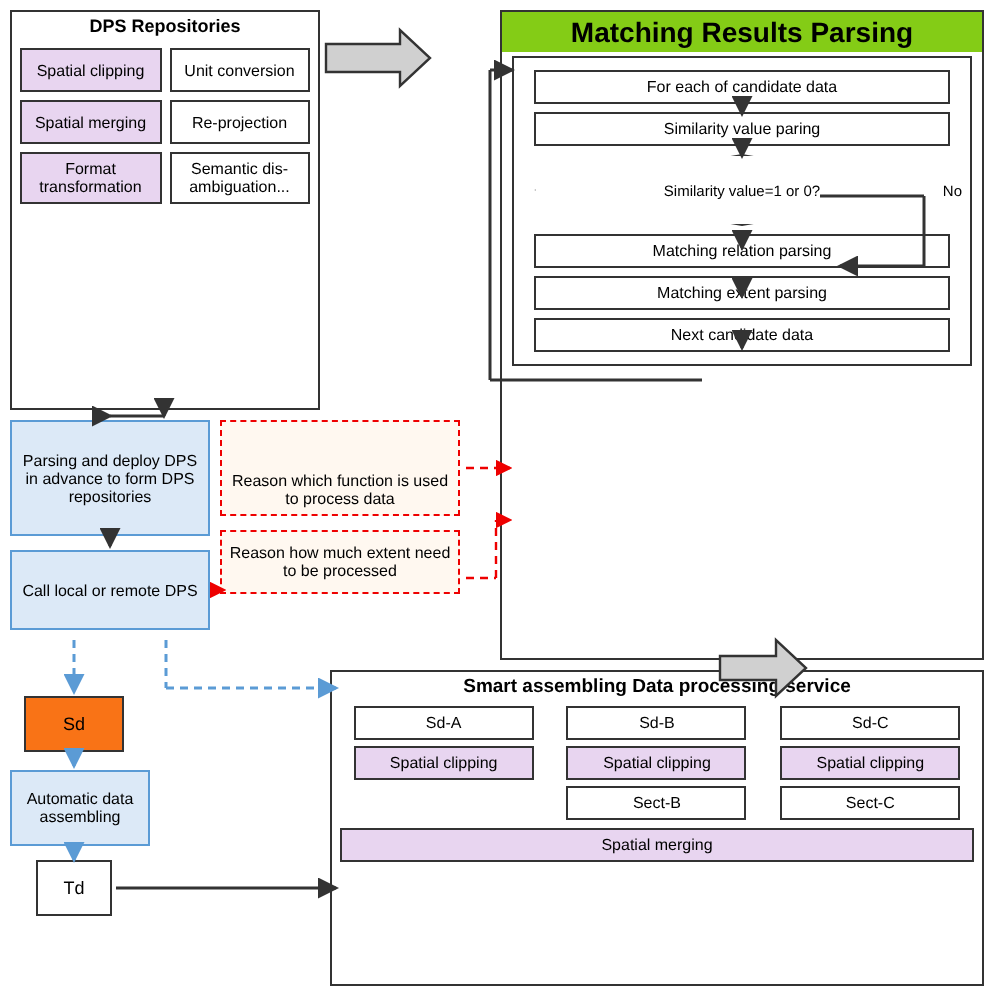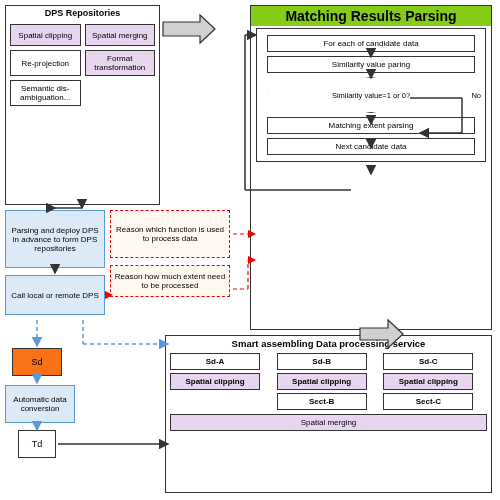--- a/index.html
+++ b/index.html
@@ -83,21 +83,21 @@
     }
 
     
     .reason1-box {
       position: absolute;
       left: 110px; top: 210px;
       width: 120px; height: 48px;
       border: 1.5px dashed #e00;
       background: #fff8f0;
       display: flex;
-      align-items: center;
+      align-items: flex-end;
       justify-content: center;
       text-align: center;
       font-size: 8px;
       padding: 3px;
     }
     .reason2-box {
       position: absolute;
       left: 110px; top: 265px;
       width: 120px; height: 32px;
       border: 1.5px dashed #e00;
@@ -148,23 +148,22 @@
     }
     .smart-grid {
       display: grid;
       grid-template-columns: 1fr 1fr 1fr;
       gap: 3px;
       padding: 2px 4px;
     }
     .smart-col {
       display: flex;
       flex-direction: column;
-      align-items: flex-start;
+      align-items: center;
       gap: 3px;
-      font-weight: bold;
     }
     .smart-cell {
       border: 1.5px solid #333;
       padding: 3px 4px;
       font-size: 8px;
       text-align: center;
       background: #fff;
       width: 90px;
     }
     .smart-cell.purple { background: #e8d5f0; }
@@ -220,20 +219,21 @@
   </style>
 </head>
 <body>
 
 <div class="diagram">
 
   <div class="dps-repos">
     <div class="dps-repos-title">DPS Repositories</div>
     <div class="dps-grid">
       <div class="dps-cell purple">Spatial clipping</div>
+      <div class="dps-cell white">Unit conversion</div>
       <div class="dps-cell purple">Spatial merging</div>
       <div class="dps-cell white">Re-projection</div>
       <div class="dps-cell purple">Format transformation</div>
       <div class="dps-cell white">Semantic dis-ambiguation...</div>
     </div>
   </div>
 
   <div class="deploy-box">
     <span>Parsing and deploy DPS in advance to form DPS repositories</span>
   </div>
@@ -261,34 +261,37 @@
         <span>Similarity value paring</span>
       </div>
 
       <div style="position:relative; margin: 4px 8px;">
         <div style="border: 1.5px solid #333; padding: 3px 4px; text-align: center; font-size: 8px; background: #fff; transform: none; clip-path: polygon(50% 0%, 100% 50%, 50% 100%, 0% 50%); height: 36px; display:flex; align-items:center; justify-content:center;">
           <span style="transform: none; font-size:7.5px;">Similarity value=1 or 0?</span>
         </div>
         <div style="position:absolute; right:-6px; top:14px; font-size:7.5px;">No</div>
       </div>
       <div class="matching-row">
+        <span>Matching relation parsing</span>
+      </div>
+      <div class="matching-row">
         <span>Matching extent parsing</span>
       </div>
       <div class="matching-row">
         <span>Next candidate data</span>
       </div>
     </div>
   </div>
 
   <div class="sd-box">
     <span>Sd</span>
   </div>
 
   <div class="auto-box">
-    <span>Automatic data conversion</span>
+    <span>Automatic data assembling</span>
   </div>
 
   <div class="td-box">
     <span>Td</span>
   </div>
 
   <div class="smart-section">
     <div class="smart-title">Smart assembling Data processing service</div>
     <div class="smart-grid">
 

